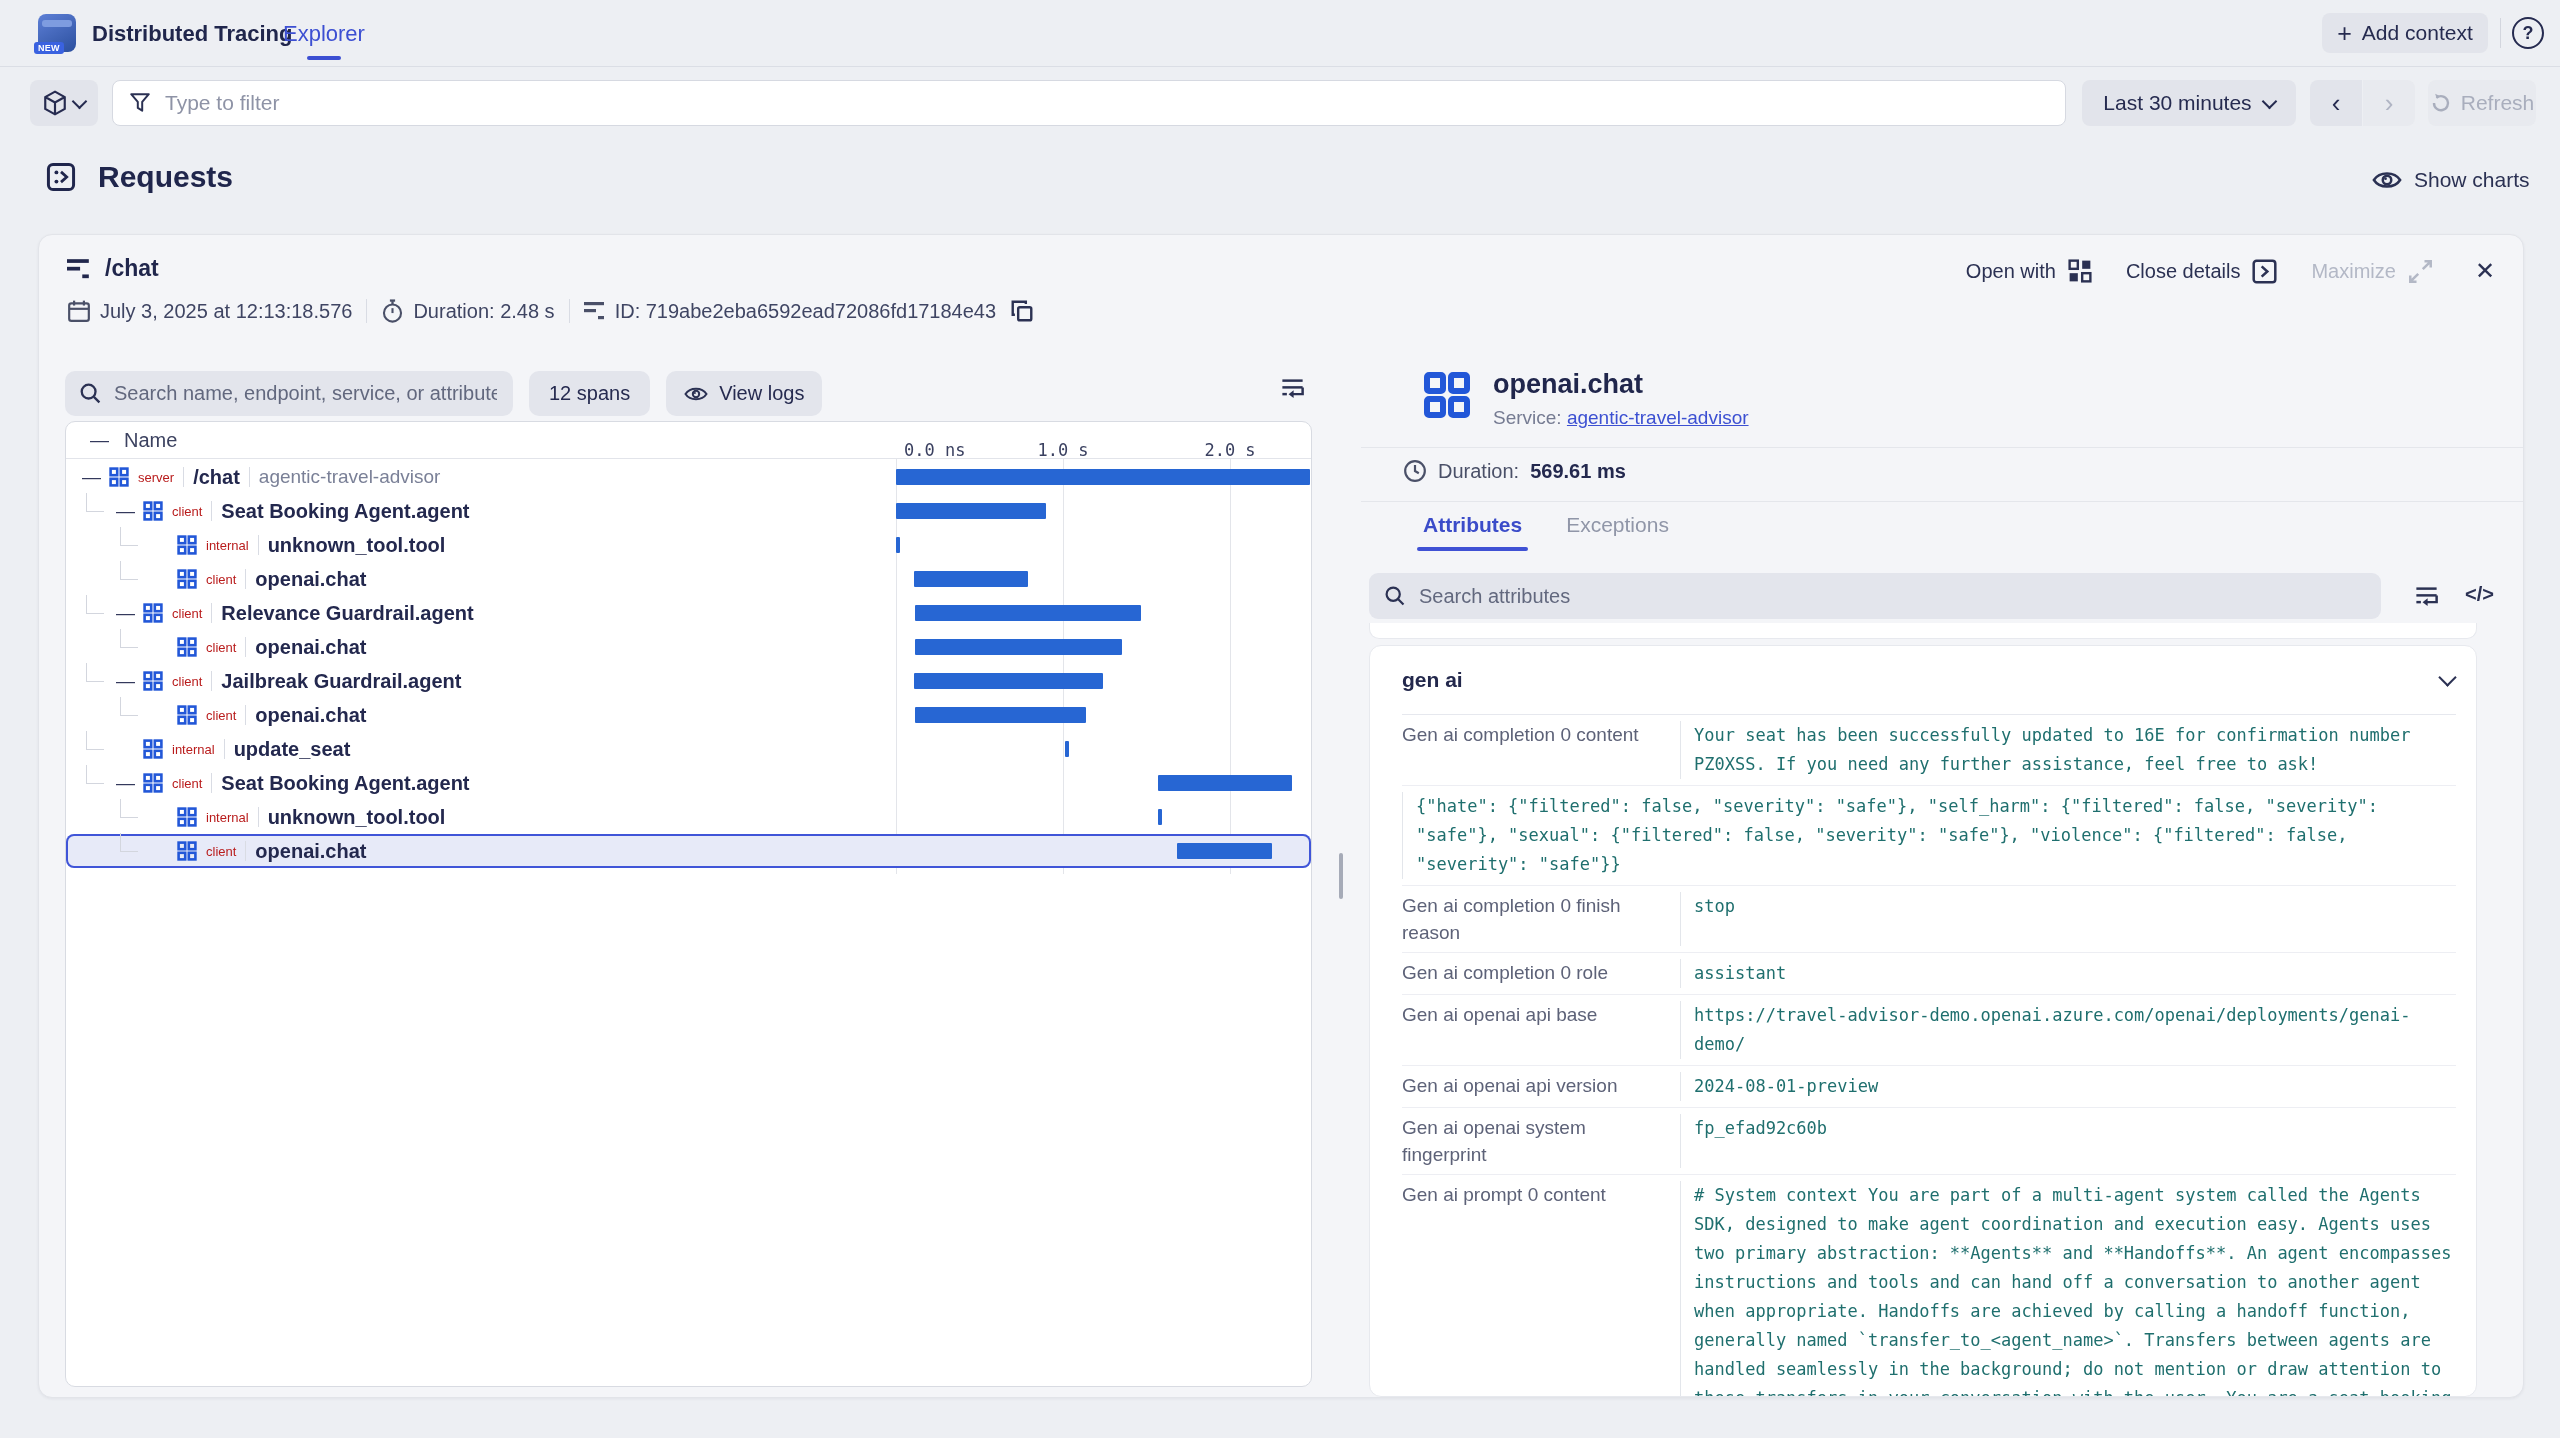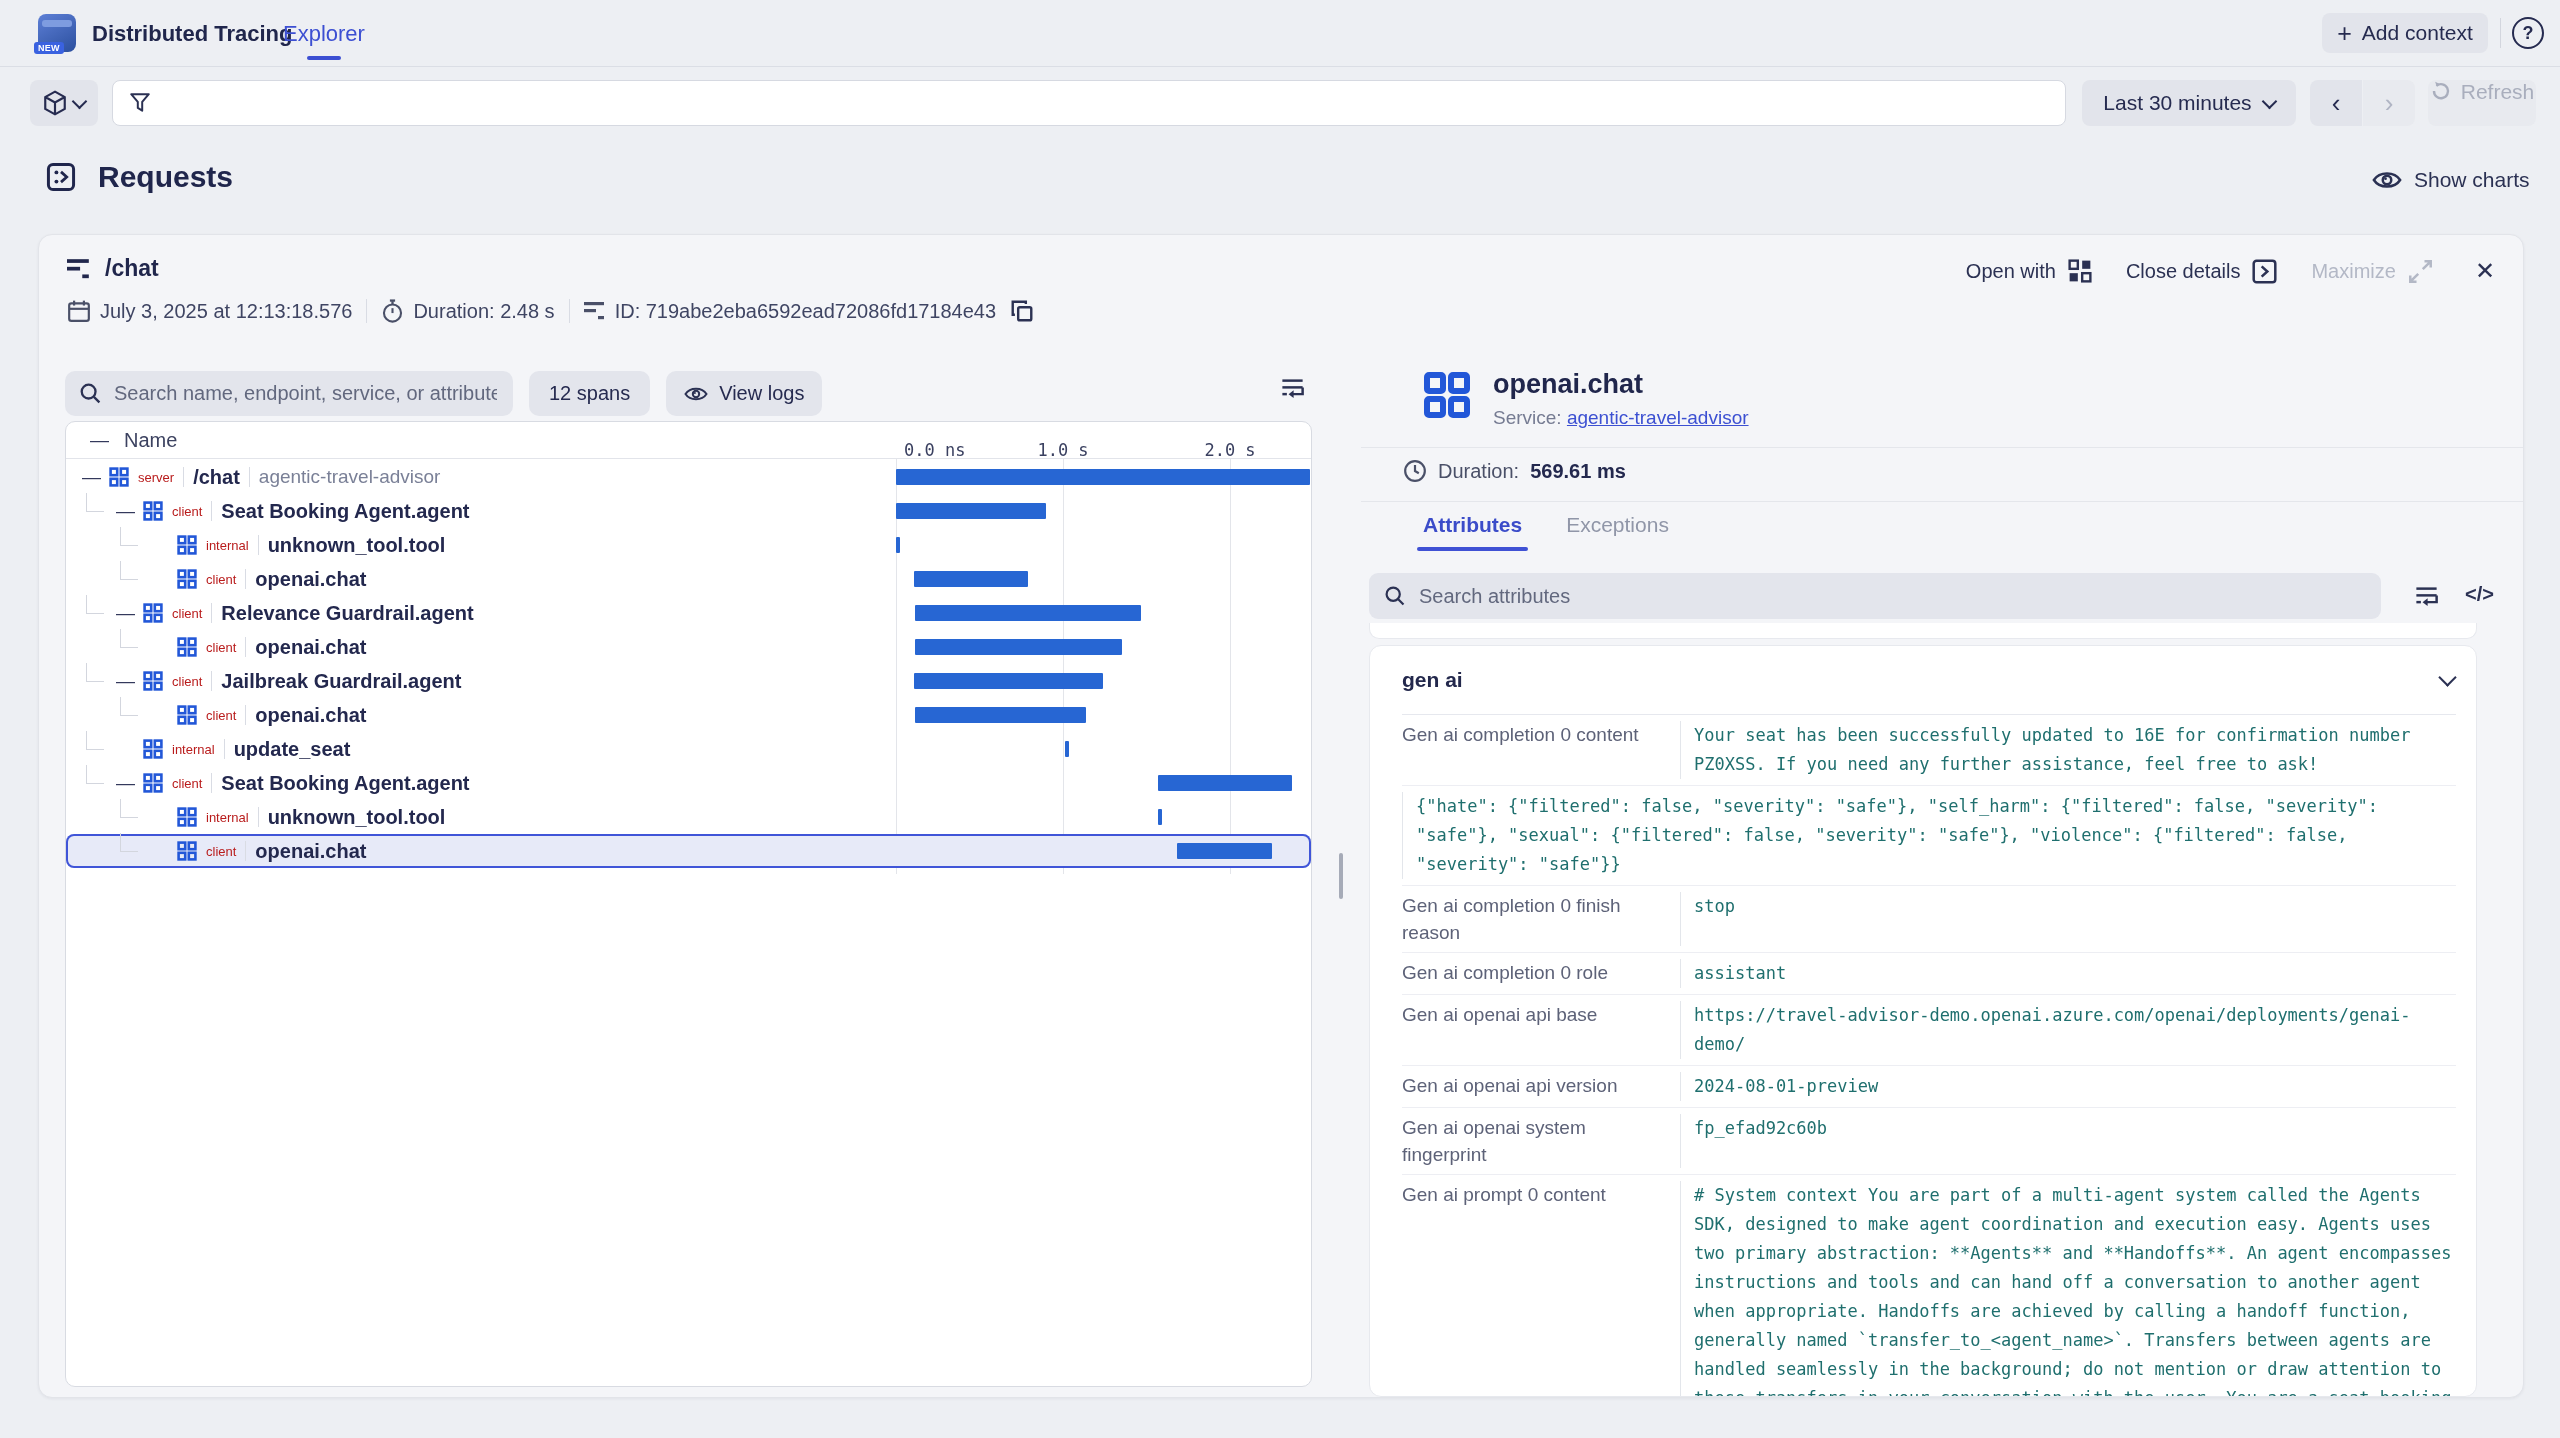--- a/index.html
+++ b/index.html
@@ -21,21 +21,21 @@
   
   .scope-pill{position:absolute;left:30px;top:80px;width:68px;height:46px;background:#e2e4eb;border-radius:8px;display:flex;align-items:center;justify-content:center;gap:7px;cursor:pointer;}
   .chev{width:9px;height:9px;border-right:2.2px solid #262b50;border-bottom:2.2px solid #262b50;transform:rotate(45deg);margin-top:-4px;}
   .filter-input-wrap{position:absolute;left:112px;top:80px;width:1954px;height:46px;background:#fff;border:1px solid #d6d9e1;border-radius:8px;display:flex;align-items:center;padding:0 16px;gap:12px;box-sizing:border-box;}
   .filter-input-wrap input{border:none;flex:1;font-size:21px;color:#262b50;background:transparent;}
   .filter-input-wrap input::placeholder{color:#8e93a6;}
   .time-pill{position:absolute;left:2082px;top:80px;width:214px;height:46px;background:#e2e4eb;border-radius:8px;display:flex;align-items:center;justify-content:center;gap:12px;font-size:21px;font-weight:500;color:#262b50;cursor:pointer;}
   .nav-pill{position:absolute;top:80px;width:52px;height:46px;background:#e2e4eb;display:flex;align-items:center;justify-content:center;font-size:26px;color:#262b50;cursor:pointer;}
   .nav-prev{left:2310px;border-radius:8px 0 0 8px;}
   .nav-next{left:2363px;border-radius:0 8px 8px 0;background:#e8eaef;color:#b0b5c4;}
-  .refresh-pill{position:absolute;left:2428px;top:80px;width:108px;height:46px;background:#e8eaef;border-radius:8px;display:flex;align-items:flex-start;justify-content:center;gap:9px;font-size:21px;font-weight:500;color:#a9aebd;}
+  .refresh-pill{position:absolute;left:2428px;top:80px;width:108px;height:46px;background:#e8eaef;border-radius:8px;display:flex;align-items:center;justify-content:center;gap:9px;font-size:21px;font-weight:500;color:#a9aebd;}
   
   .requests-row{position:absolute;left:46px;top:160px;display:flex;align-items:center;gap:22px;}
   .requests-title{font-size:30px;font-weight:700;color:#20264c;}
   .show-charts{position:absolute;left:2372px;top:168px;display:flex;align-items:center;gap:12px;font-size:21px;font-weight:500;color:#2b3153;cursor:pointer;text-align:right;}
   
   .trace-card{position:absolute;left:38px;top:234px;width:2484px;height:1162px;background:#f4f5f8;border:1px solid #e2e4e9;border-radius:14px;box-shadow:0 1px 3px rgba(30,35,70,.06);overflow:hidden;}
   .tc{position:absolute;}
   .trace-title-row{left:28px;top:20px;display:flex;align-items:center;gap:14px;}
   .trace-title{font-size:23px;font-weight:700;color:#20264c;}
   .hdr-actions{right:28px;top:22px;display:flex;align-items:center;gap:34px;}
@@ -129,20 +129,21 @@
   <div class="scope-pill">
     <svg width="24" height="26" viewBox="0 0 22 24">
         <path d="M11 1.5 L20 6.5 V17.5 L11 22.5 L2 17.5 V6.5 Z M2 6.5 L11 11.5 L20 6.5 M11 11.5 V22.5" fill="none" stroke="#262b50" stroke-width="2"></path>
       </svg>
     <span class="chev"></span>
   </div>
   <div class="filter-input-wrap">
     <svg width="22" height="22" viewBox="0 0 20 20">
         <path d="M2 2 H18 L12 9 V17 L8 14.5 V9 Z" fill="none" stroke="#2b3153" stroke-width="1.8" stroke-linejoin="round"></path>
       </svg>
+    <input placeholder="Type to filter" style="">
   </div>
   <div class="time-pill">
     <span>Last 30 minutes</span>
     <span class="chev"></span>
   </div>
   <div class="nav-pill nav-prev">
       <span>‹</span>
     </div>
   <div class="nav-pill nav-next">
       <span>›</span>

